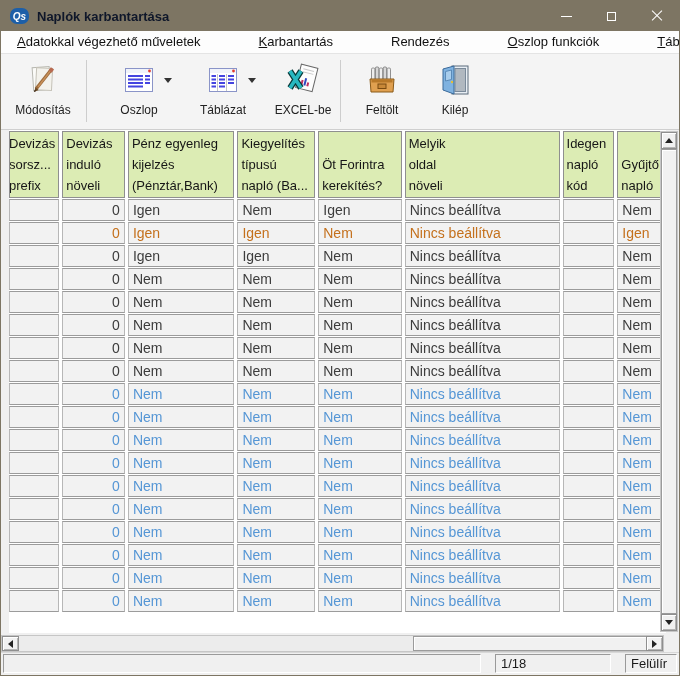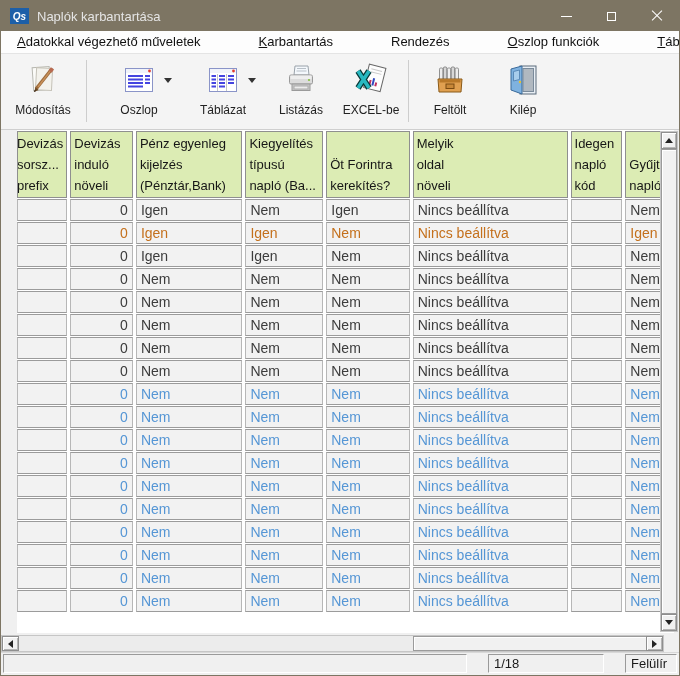--- a/index.html
+++ b/index.html
@@ -2,22 +2,22 @@
 <html><head>
 <meta charset="utf-8">
 <style>
   * { margin:0; padding:0; box-sizing:border-box; }
   html,body { width:680px; height:676px; }
   body { font-family:"Liberation Sans","DejaVu Sans",sans-serif; background:#fff; }
   .window { width:680px; height:676px; border:1px solid #7d7563; display:flex; flex-direction:column; overflow:hidden; background:#f6f6f6; }
 
   
   .titlebar { height:30px; background:#7d7563; display:flex; align-items:center; flex:0 0 auto; }
-  .app-icon { width:19px; height:16px; margin-left:9px; background:#1d5fa8; border-radius:0; color:#fff; font-size:10px; font-weight:bold; font-style:italic; display:flex; align-items:center; justify-content:center; }
-  .title-text { color:#e5e5e5; font-size:13px; margin-left:8px; flex:1; white-space:nowrap; }
+  .app-icon { width:19px; height:16px; margin-left:9px; background:#1d5fa8; border-radius:7px; color:#fff; font-size:10px; font-weight:bold; font-style:italic; display:flex; align-items:center; justify-content:center; }
+  .title-text { color:#0f172a; font-size:13px; margin-left:8px; flex:1; white-space:nowrap;font-weight:bold; }
   .win-controls { display:flex; height:30px; }
   .winbtn { width:45px; height:30px; display:flex; align-items:center; justify-content:center; }
   .glyph-min { width:11px; height:1px; background:#fff; }
   .glyph-max { width:9px; height:9px; border:1px solid #fff; }
   .glyph-close { position:relative; width:12px; height:12px; }
   .glyph-close::before,.glyph-close::after { content:""; position:absolute; left:-1px; top:5px; width:14px; height:1px; background:#fff; }
   .glyph-close::before { transform:rotate(45deg); }
   .glyph-close::after { transform:rotate(-45deg); }
 
   
@@ -30,21 +30,21 @@
   .tb-btn { display:flex; flex-direction:column; align-items:center; padding-top:2px; flex:0 0 auto; }
   .tb-btn .icon-wrap { position:relative; width:38px; height:40px; display:flex; align-items:center; justify-content:center; }
   .tb-label { font-size:12px; color:#222; margin-top:3px; white-space:nowrap; }
   .dd-arrow { position:absolute; right:-14px; top:18px; width:0; height:0; border-left:4px solid transparent; border-right:4px solid transparent; border-top:5px solid #333; }
   .tb-sep { width:1px; background:#cdcdcd; height:62px; margin:2px 3px 0 3px; flex:0 0 auto; }
   .w80{width:80px;} .w84{width:84px;} .w64{width:64px;} .w68{width:68px;} .w70{width:70px;}
   .ml7{margin-left:7px;} .ml2{margin-left:2px;} .ml20{margin-left:20px;} .ml4{margin-left:4px;} .ml6{margin-left:6px;}
 
   
   .content { position:relative; flex:1; background:#f0f0f0; overflow:hidden; }
-  .grid-wrap { position:absolute; left:16px; top:0; width:657px; height:503px; background:#fff; overflow:hidden; }
+  .grid-wrap { position:absolute; left:8px; top:0; width:657px; height:503px; background:#fff; overflow:hidden; }
   table.grid { border-collapse:separate; border-spacing:3px 1px; table-layout:fixed; margin-left:-3px; }
   .grid th { height:66px; background:#dcecb4; border:1px solid #8f8f8f; font-weight:normal; font-size:13px; color:#161616; text-align:left; vertical-align:top; padding:1px 3px; line-height:21px; white-space:nowrap; overflow:hidden; }
   .grid th.vbottom { vertical-align:bottom; }
   .grid th:first-child div { margin-left:-4px; }
   .grid td { height:22px; background:#f2f2f2; border-top:1px solid #9b9b9b; border-bottom:1px solid #9b9b9b; border-left:1px solid #b7b7b7; border-right:1px solid #b7b7b7; font-size:14px; padding:0 4px; white-space:nowrap; overflow:hidden; }
   .grid td.num { text-align:right; }
   .row-normal td { color:#3c3c3c; }
   .row-selected td { color:#c4701c; }
   .row-inactive td { color:#5596d5; }
 
@@ -57,21 +57,21 @@
   .vscroll { position:absolute; left:659px; top:1px; width:18px; height:501px; background:#ececec; border:1px solid #c6c6c6; }
   .vscroll .up { left:0; top:0; width:16px; height:17px; }
   .vscroll .down { left:0; bottom:0; width:16px; height:17px; }
   .vscroll .thumb { position:absolute; left:0; top:17px; width:16px; height:465px; background:#f1f1f1; border:1px solid #9b9b9b; box-shadow:inset 1px 1px 0 #fff; }
   .hscroll { position:absolute; left:0; top:505px; width:663px; height:17px; background:#ececec; border:1px solid #c6c6c6; }
   .hscroll .left { left:0; top:0; width:17px; height:15px; }
   .hscroll .right { right:0; top:0; width:17px; height:15px; }
   .hscroll .thumb { position:absolute; left:411px; top:0; width:234px; height:15px; background:#f1f1f1; border:1px solid #9b9b9b; box-shadow:inset 1px 1px 0 #fff; }
 
   
-  .statusbar { height:23px; background:#f0f0f0; border-top:1px solid #d8d8d8; display:flex; gap:21px; padding:1px 2px 2px 2px; flex:0 0 auto; }
+  .statusbar { height:23px; background:#f0f0f0; border-top:1px solid #d8d8d8; display:flex; gap:14px; padding:1px 2px 2px 2px; flex:0 0 auto; }
   .status-panel { border:1px solid; border-color:#9a9a9a #ffffff #ffffff #9a9a9a; background:#f0f0f0; font-size:13px; color:#1a1a1a; display:flex; align-items:center; padding:0 5px; white-space:nowrap; }
   .sp-info { flex:1; }
   .sp-pos { width:116px; }
   .sp-mode { width:52px; }
 </style>
 </head>
 <body>
 
 <div class="window">
 
@@ -165,35 +165,20 @@
               <rect x="23" y="20" width="6" height="2"></rect>
         </g>
       </svg>
           <span class="dd-arrow"></span>
         </div>
       <div class="tb-label">Táblázat</div>
     </div>
 
 
 
-    <div class="tb-btn w64 ml4">
-      <div class="icon-wrap">
-          <svg width="36" height="36" viewBox="0 0 36 36">
-        <polygon points="12,4 25,4 26,13 11,13" fill="#f4f8fc" stroke="#9aa2aa"></polygon>
-        <line x1="14" y1="6.5" x2="23" y2="6.5" stroke="#b8c0c8"></line>
-        <line x1="13.5" y1="9" x2="23.5" y2="9" stroke="#b8c0c8"></line>
-        <rect x="6.5" y="13" width="23" height="9" rx="1.5" fill="#dcdcdc" stroke="#9a9a9a"></rect>
-        <rect x="7.5" y="13.5" width="21" height="3.5" fill="#eeeeee"></rect>
-        <circle cx="26" cy="18" r="1.1" fill="#88c040"></circle>
-        <rect x="9" y="22" width="18" height="6.5" fill="#c9c9c9" stroke="#9a9a9a"></rect>
-        <rect x="11" y="24" width="14" height="3" fill="#ececec" stroke="#ababab"></rect>
-      </svg>
-        </div>
-      <div class="tb-label">Listázás</div>
-    </div>
 
     <div class="tb-btn w68 ml4">
       <div class="icon-wrap">
           <svg width="36" height="36" viewBox="0 0 36 36">
         <g transform="rotate(14 22 17)">
           <rect x="13" y="4" width="17" height="24" fill="#fdfdfd" stroke="#666666"></rect>
           <line x1="16" y1="8" x2="27" y2="8" stroke="#c8c8c8"></line>
           <line x1="16" y1="11" x2="27" y2="11" stroke="#c8c8c8"></line>
           <rect x="17" y="19" width="2" height="5" fill="#c03060"></rect>
           <rect x="20" y="16.5" width="2" height="7.5" fill="#3048c0"></rect>

